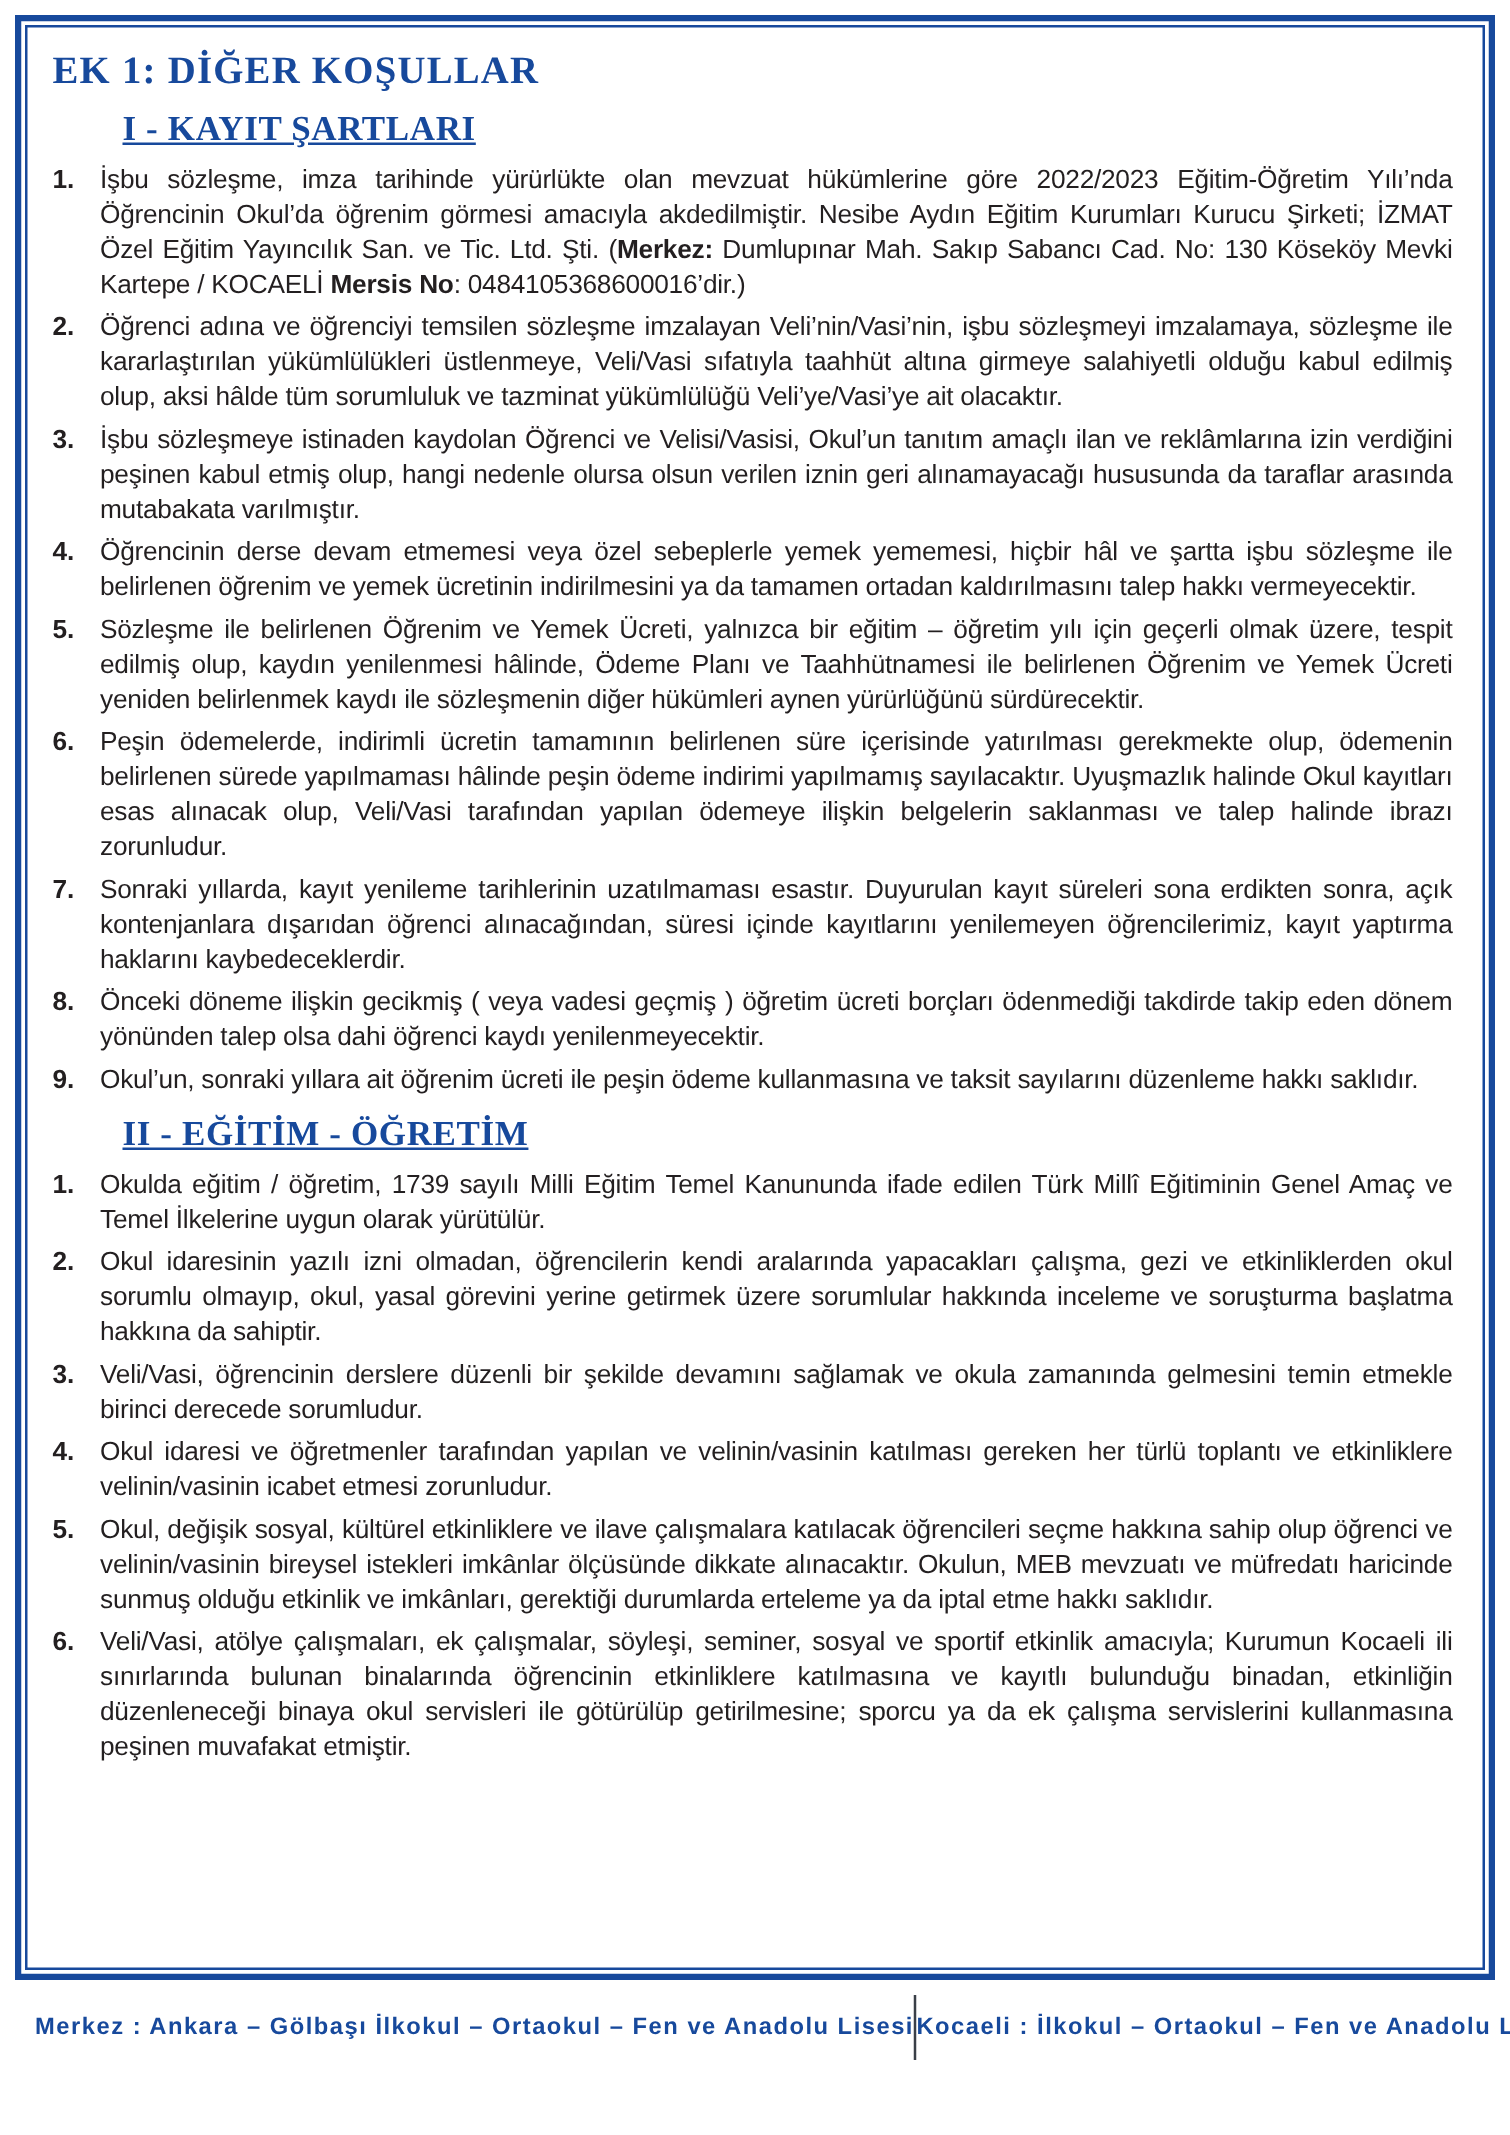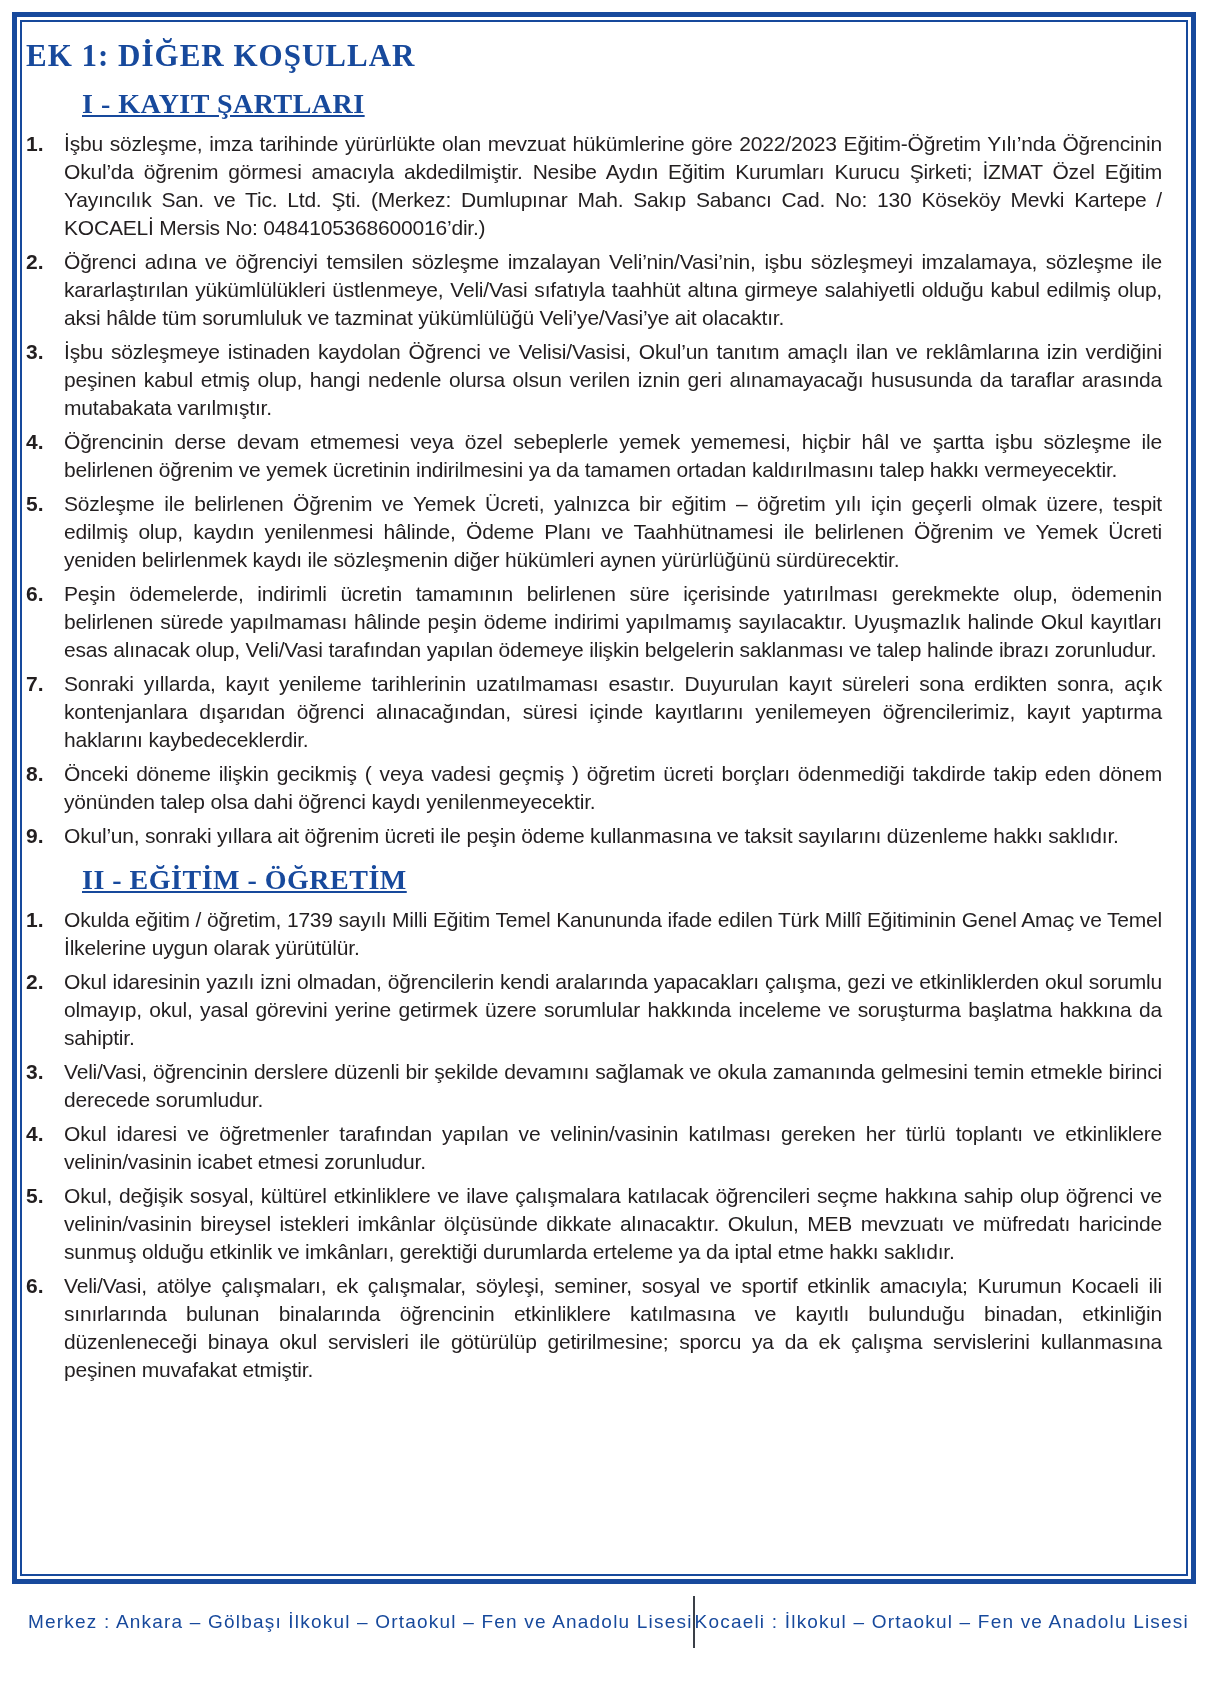--- a/index.html
+++ b/index.html
@@ -21,21 +21,21 @@
   
   .doc-frame{
     position:absolute;left:12px;top:12px;width:1184px;height:1572px;
     border:5px solid var(--blue);
     padding:3px;
     background:#ffffff;
   }
   .doc-inner{
     width:100%;height:100%;
     border:2px solid var(--blue);
-    padding:12px 24px 6px 4px;
+    padding:12px 24px 6px 20px;
     overflow:hidden;
   }
   .doc-title{
     font-family:"Liberation Serif","DejaVu Serif",serif;
     font-weight:bold;
     font-size:31px;
     letter-spacing:1px;
     color:var(--blue);
     margin:4px 0 10px 0;
   }
@@ -61,32 +61,32 @@
     color:var(--body-text);
   }
   .item-body{
     flex:1;
     font-size:21px;
     line-height:28px;
     letter-spacing:-0.2px;
     text-align:justify;
     color:var(--body-text);
   }
-  .item-body b{font-weight:normal;}
+  .item-body b{font-weight:bold;}
   
   .footer{
     position:absolute;
     left:28px;right:28px;top:1594px;
     height:56px;
     display:flex;
     align-items:center;
   }
   .footer-cell{
     text-align:left;
-    font-weight:normal;
+    font-weight:bold;
     font-size:19px;
     letter-spacing:1.2px;
     color:var(--blue);
     white-space:nowrap;
   }
   .footer-cell.left{flex:1.12;}
   .footer-cell.right{flex:1;}
   .footer-divider{
     flex:none;width:2px;height:52px;
     background:var(--divider);

